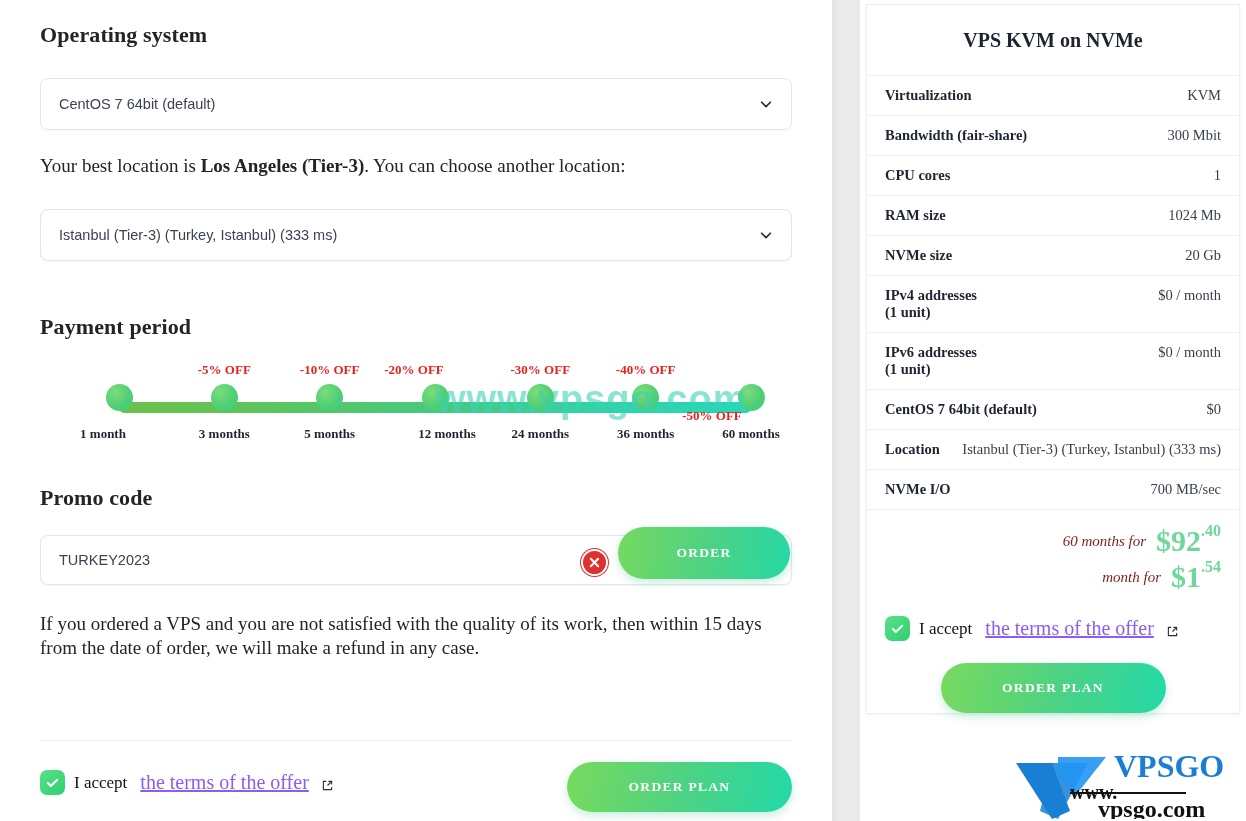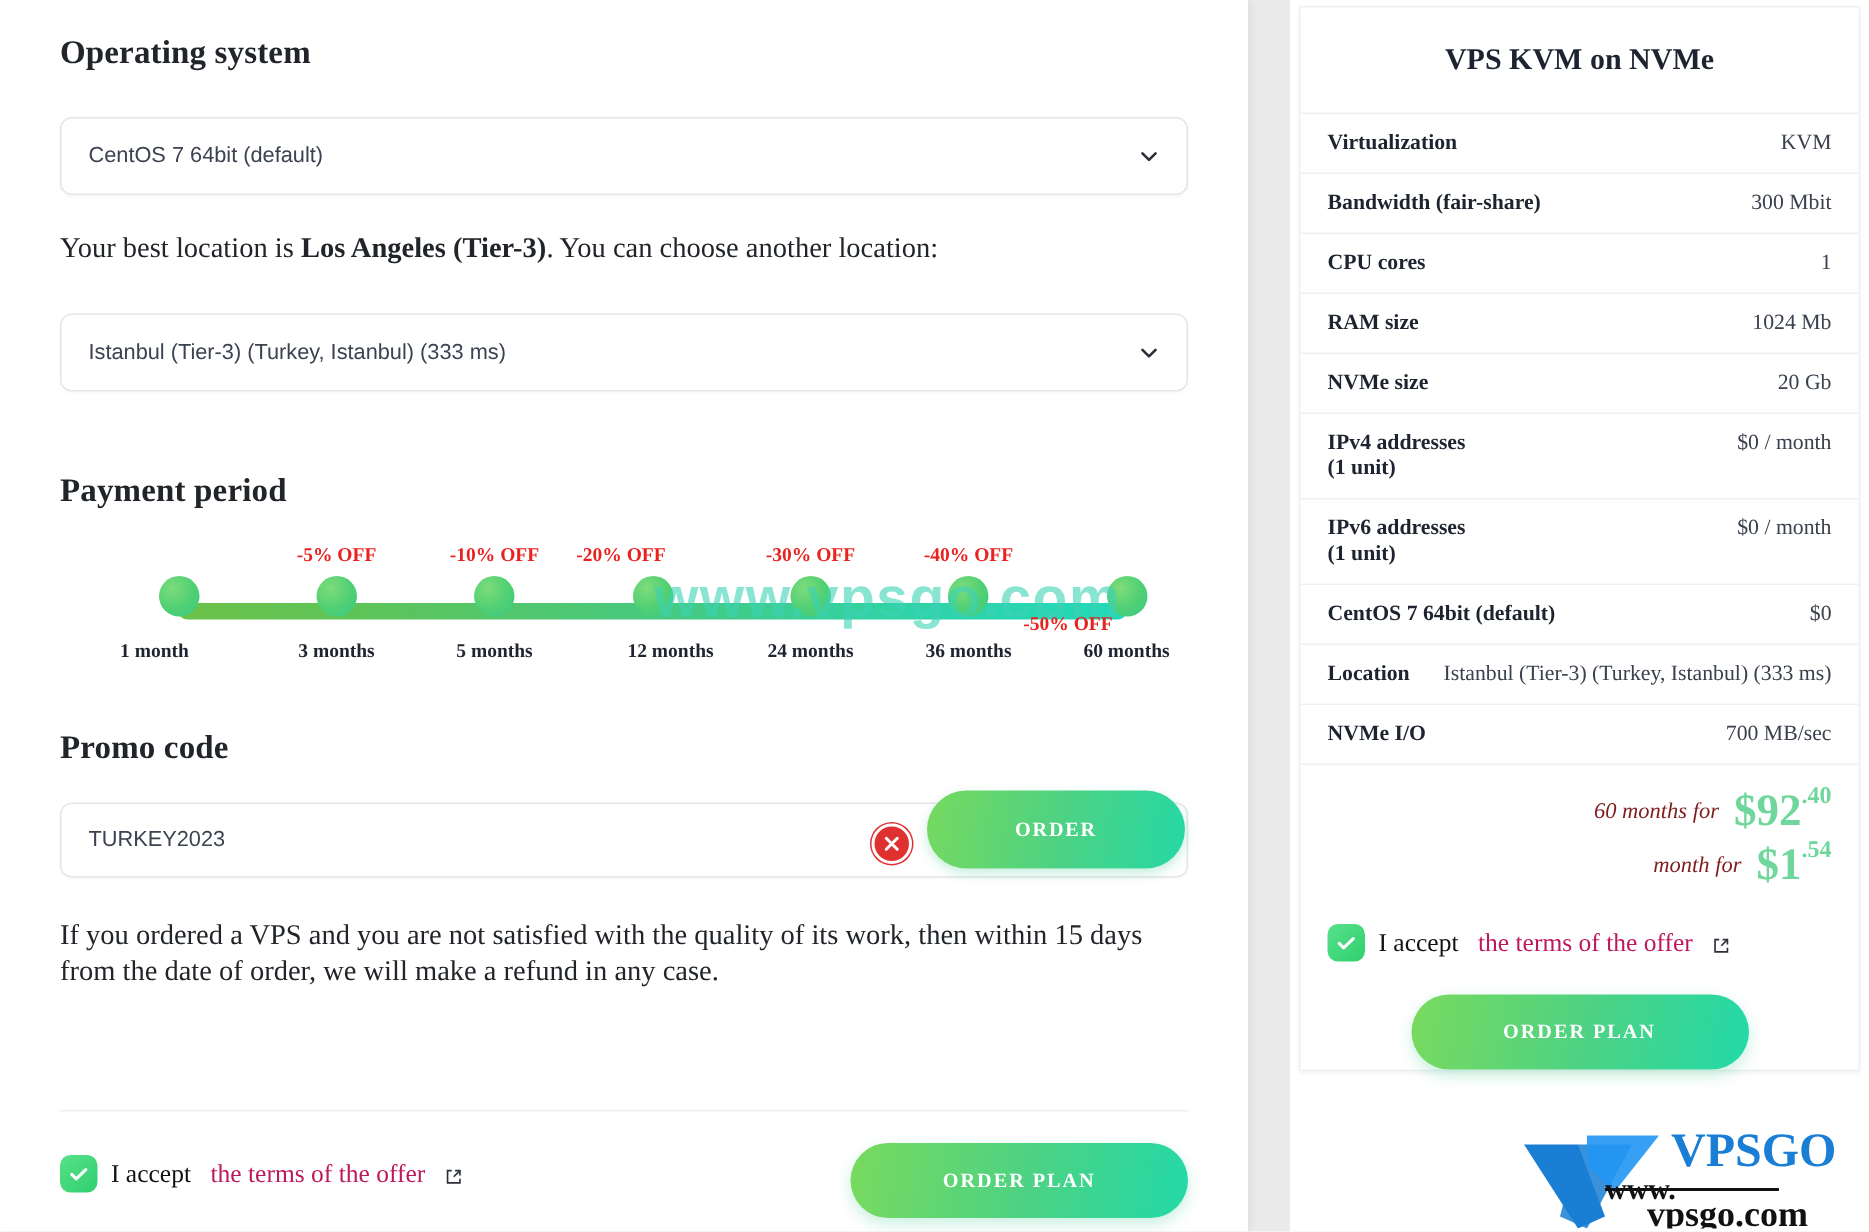--- a/index.html
+++ b/index.html
@@ -107,22 +107,22 @@
 
   .accept-row{position:absolute;left:40px;top:770px;display:flex;align-items:center;gap:9px;}
   .cb{
     width:25px;height:25px;border-radius:7px;
     background:linear-gradient(140deg,#58e08a 0%,#2ed06e 100%);
     display:flex;align-items:center;justify-content:center;cursor:pointer;flex:0 0 auto;
   }
   .cb svg{width:15px;height:15px;}
   .accept-txt{font-family:"Liberation Serif", serif;font-size:17px;color:#111;}
   .terms-link{
-    font-family:"Liberation Serif", serif;font-size:17px;color:#be185d;
-    cursor:pointer;margin-left:4px;
+    font-family:"Liberation Serif", serif;font-size:20px;color:#8b5cf6;
+    text-decoration:underline;cursor:pointer;margin-left:4px;
   }
   .ext-ico{width:11px;height:11px;margin-left:4px;display:inline-block;vertical-align:-1px;}
 
   .order-btn-left{
     position:absolute;left:567px;top:762px;width:225px;height:50px;border-radius:25px;border:0;
     background:linear-gradient(100deg,#79da5e 0%,#4dd283 52%,#23d9a8 100%);
     color:#fff;font-family:"Liberation Serif", serif;font-weight:700;font-size:13.5px;
     letter-spacing:1.3px;cursor:pointer;box-shadow:0 4px 10px rgba(60,200,140,.28);
   }
 

